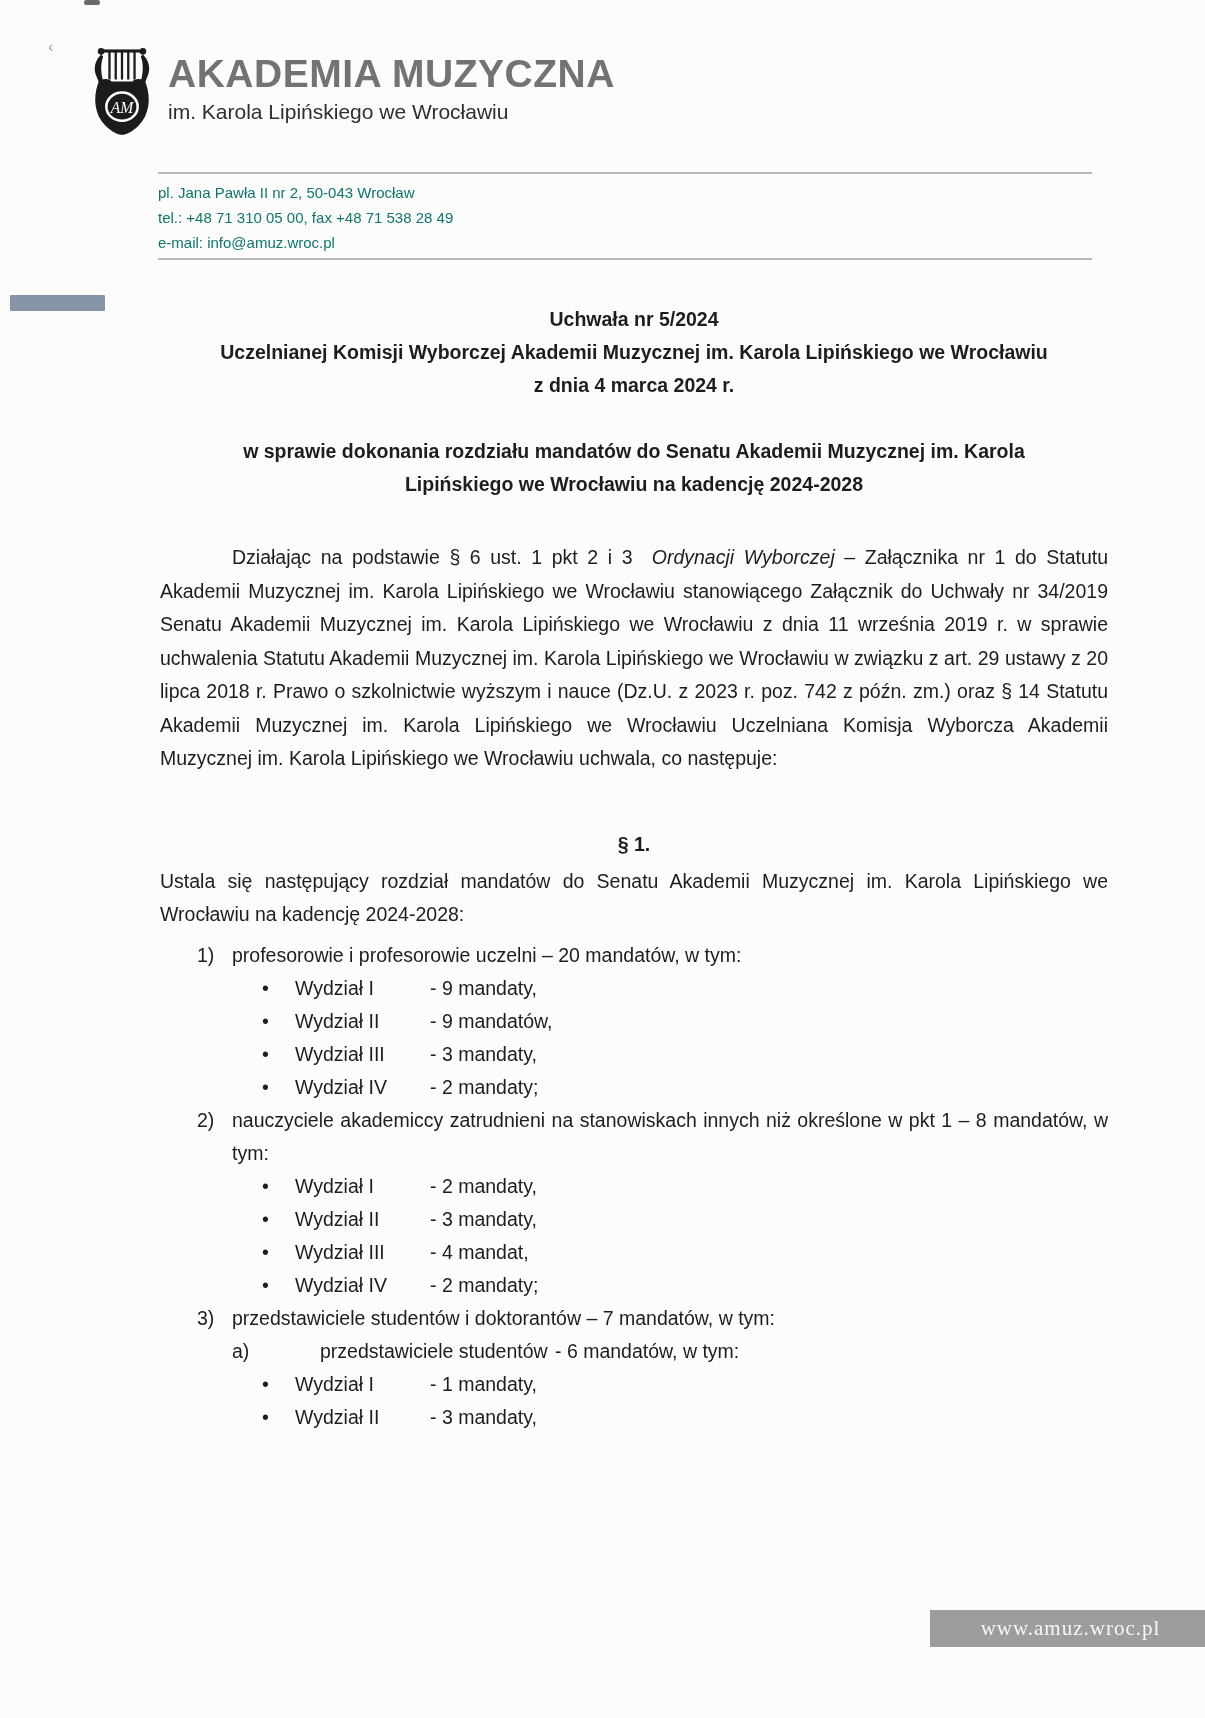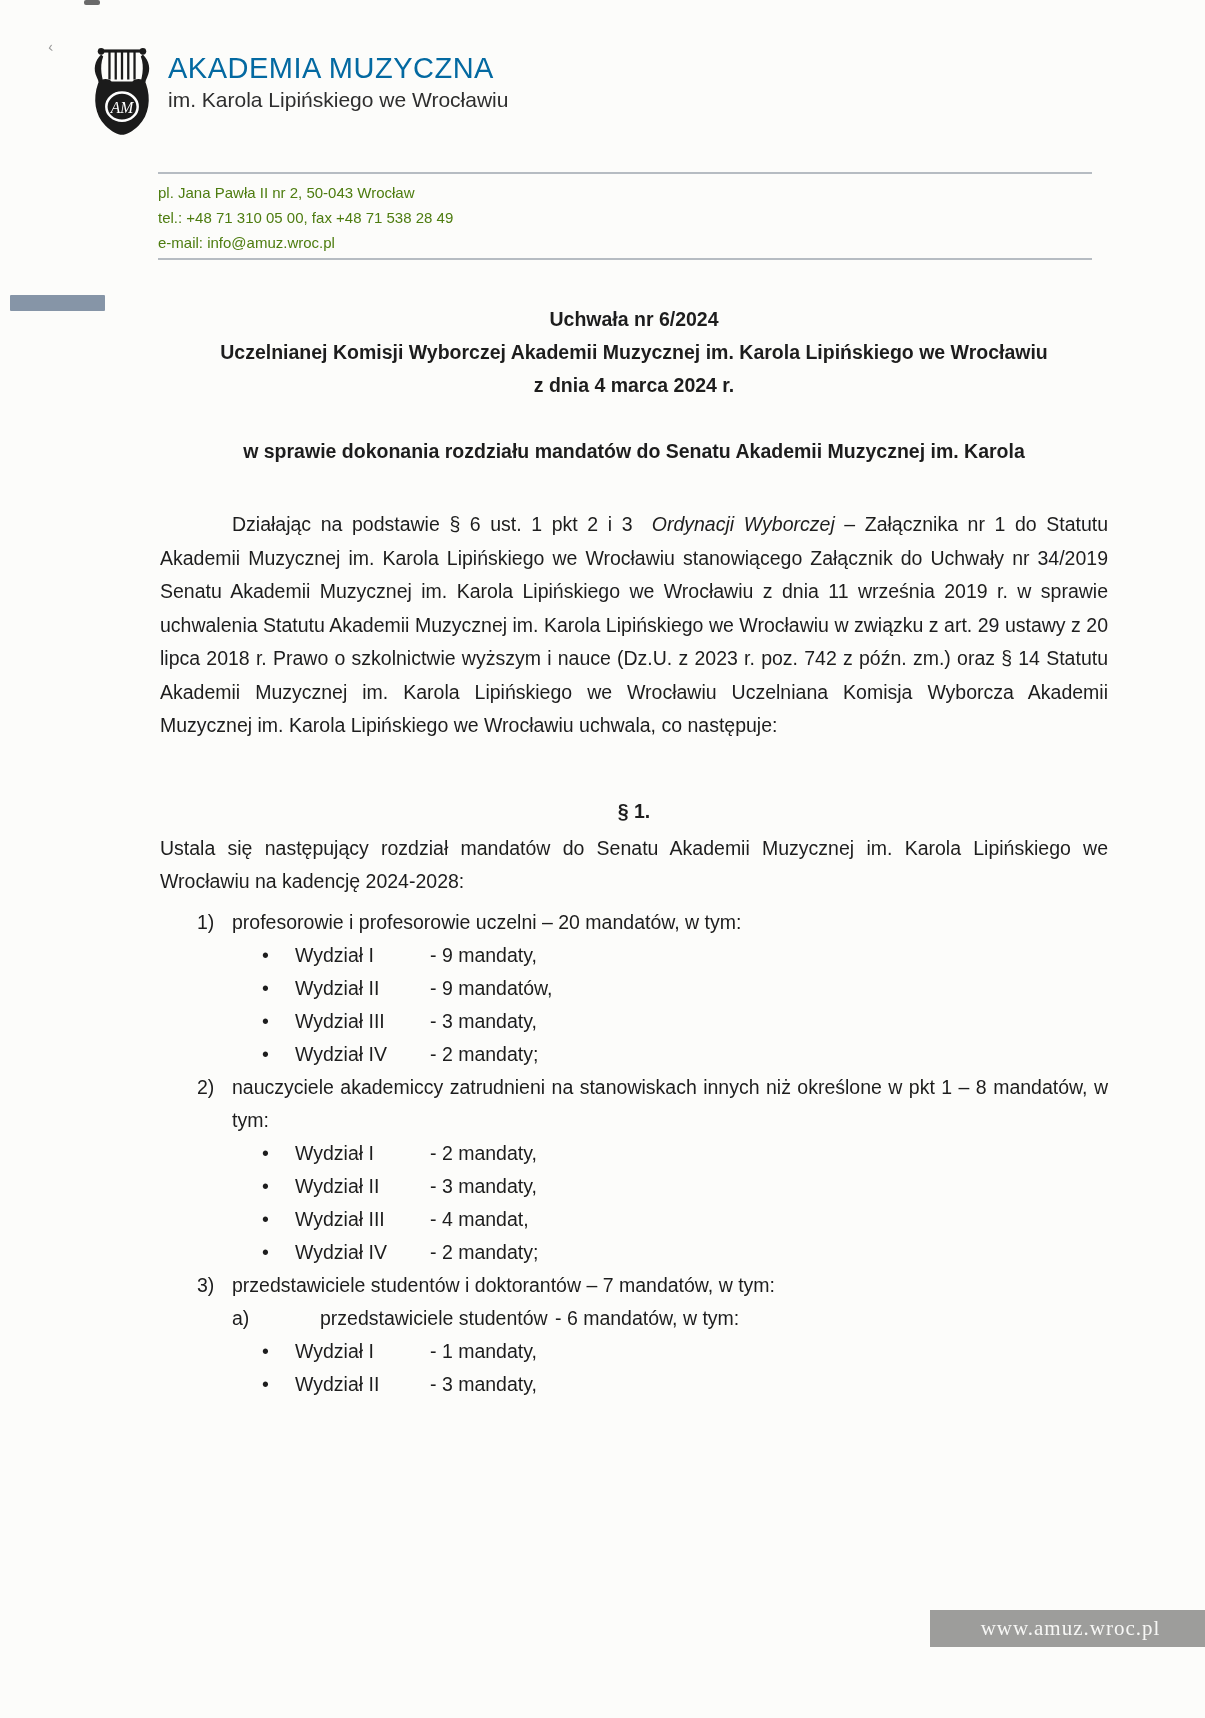--- a/index.html
+++ b/index.html
@@ -10,26 +10,26 @@
     font-family:"Liberation Sans",sans-serif;
     color:#1d1d1d;
     overflow:hidden;
   }
   
   .artifact-top{position:absolute;left:84px;top:0;width:16px;height:5px;background:#3a3a3a;opacity:.75;border-radius:2px;}
   .artifact-quote{position:absolute;left:48px;top:38px;font-size:15px;color:#9a9a9a;transform:rotate(-8deg);}
   
   .logo{position:absolute;left:88px;top:44px;width:68px;height:94px;}
   .org{position:absolute;left:168px;top:52px;line-height:1.15;}
-  .org-name{font-size:29px;letter-spacing:.5px;color:#0369a1;}
+  .org-name{font-size:39px;letter-spacing:.5px;color:#737373;font-weight:bold;}
   .org-sub{font-size:21px;color:#2e2e2e;margin-top:3px;}
   .rule{position:absolute;left:158px;width:934px;height:2px;background:#99a1aa;opacity:.7;}
   .rule-top{top:172px;}
   .rule-bottom{top:258px;}
-  .contact{position:absolute;left:158px;top:180px;font-size:15px;line-height:25px;color:#4d7c0f;}
+  .contact{position:absolute;left:158px;top:180px;font-size:15px;line-height:25px;color:#0f766e;}
   .side-bar{position:absolute;left:10px;top:295px;width:95px;height:16px;background:#8695a7;border-radius:1px;}
   
   .content{position:absolute;left:160px;top:303px;width:948px;font-size:19.5px;line-height:33px;}
   .title-block{text-align:center;font-weight:bold;}
   .subject-block{text-align:center;font-weight:bold;margin-top:33px;}
   .preamble{margin:40px 0 0 0;text-align:justify;text-indent:72px;line-height:33.5px;}
   .preamble .it{font-style:italic;}
   .sec-heading{margin-top:52px;text-align:center;font-weight:bold;}
   .sec-intro{margin:4px 0 0 0;text-align:justify;}
   .list{margin-top:8px;}
@@ -87,27 +87,28 @@
     <div>tel.: +48 71 310 05 00,  fax +48 71 538 28 49</div>
     <div>e-mail: info@amuz.wroc.pl</div>
   </div>
   <div class="rule rule-bottom"></div>
 
   <div class="side-bar"></div>
 
   <div class="content">
 
     <div class="title-block">
-      <div>Uchwała nr 6/2024</div>
+      <div>Uchwała nr 5/2024</div>
       <div>Uczelnianej Komisji Wyborczej Akademii Muzycznej im. Karola Lipińskiego we Wrocławiu</div>
       <div>z dnia 4 marca 2024 r.</div>
     </div>
 
     <div class="subject-block">
       <div>w sprawie dokonania rozdziału mandatów do Senatu Akademii Muzycznej im. Karola</div>
+      <div>Lipińskiego we Wrocławiu na kadencję 2024-2028</div>
     </div>
 
     <p class="preamble"><span>Działając na podstawie § 6 ust. 1 pkt 2 i 3&nbsp; </span><span class="it">Ordynacji Wyborczej</span><span> – Załącznika nr 1 do Statutu Akademii Muzycznej im. Karola Lipińskiego we Wrocławiu stanowiącego Załącznik do Uchwały nr 34/2019 Senatu Akademii Muzycznej im. Karola Lipińskiego we Wrocławiu z dnia 11 września 2019 r. w sprawie uchwalenia Statutu Akademii Muzycznej im. Karola Lipińskiego we Wrocławiu w związku z art. 29 ustawy z 20 lipca 2018 r. Prawo o szkolnictwie wyższym i nauce (Dz.U. z 2023 r. poz. 742 z późn. zm.) oraz § 14 Statutu Akademii Muzycznej im. Karola Lipińskiego we Wrocławiu Uczelniana Komisja Wyborcza Akademii Muzycznej im. Karola Lipińskiego we Wrocławiu uchwala, co następuje:</span></p>
 
     <div class="sec-heading">§ 1.</div>
 
     <p class="sec-intro">Ustala się następujący rozdział mandatów do Senatu Akademii Muzycznej im. Karola Lipińskiego we Wrocławiu na kadencję 2024-2028:</p>
 
     <div class="list">
 

